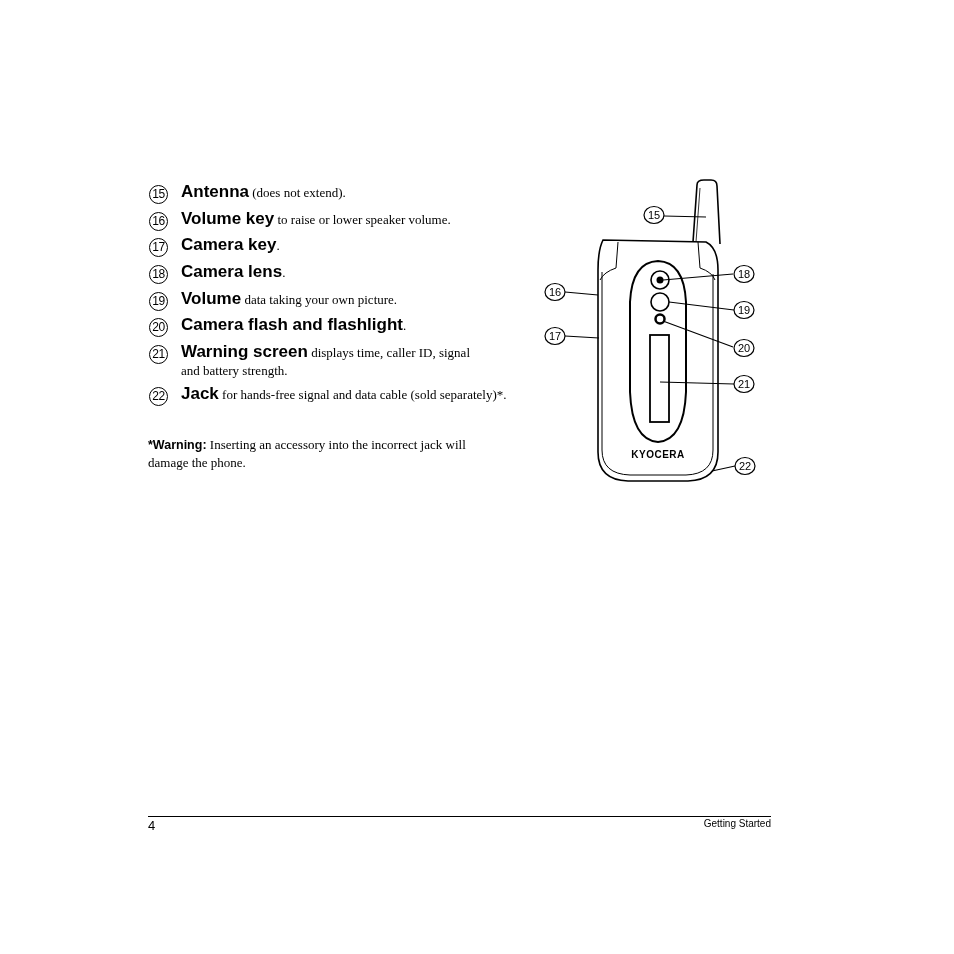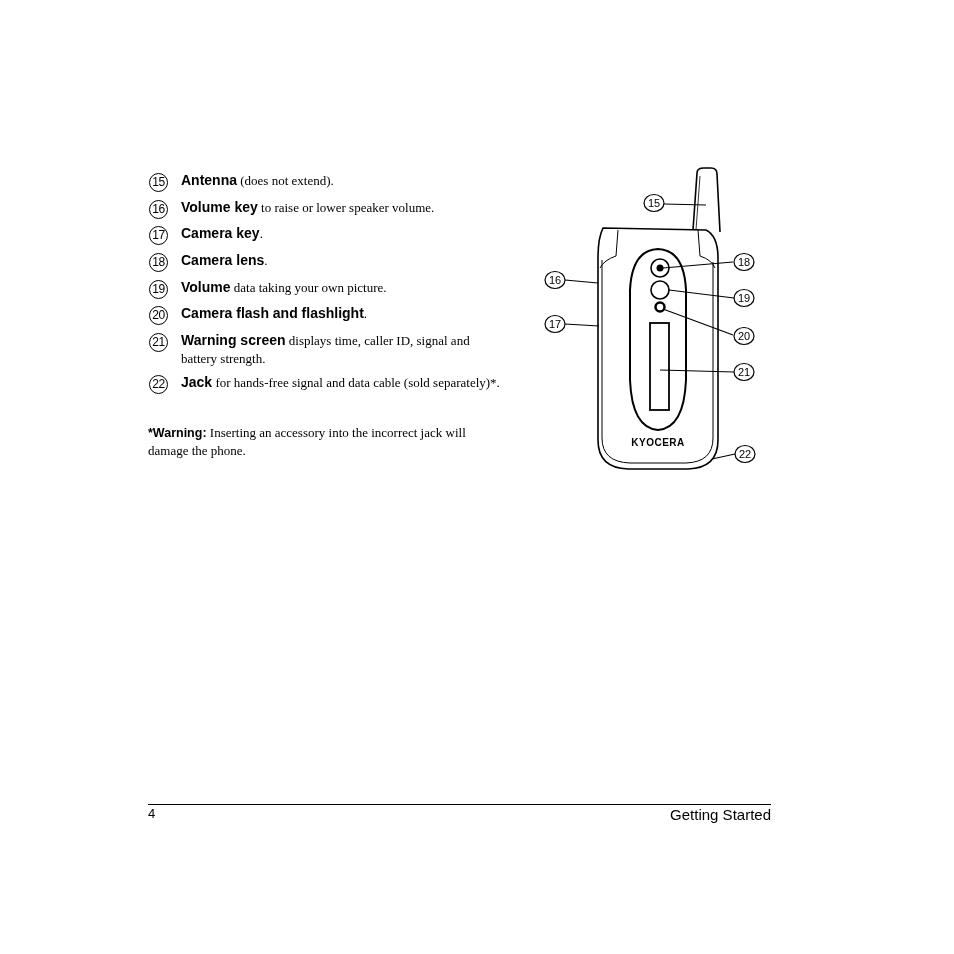--- a/index.html
+++ b/index.html
@@ -1,33 +1,33 @@
 <!DOCTYPE html>
 <html><head>
   <meta charset="utf-8">
   <style>
     html, body { margin: 0; padding: 0; background: #ffffff; }
     body { width: 954px; height: 954px; position: relative; overflow: hidden; color: #000; }
-    .page { position: absolute; left: 0; top: 0; width: 954px; height: 826px; }
+    .page { position: absolute; left: 0; top: 12px; width: 954px; height: 826px; }
     .items { position: absolute; left: 148px; top: 171px; width: 380px; }
     .item { position: relative; padding-left: 33px; margin: 0; }
     .num {
       position: absolute; left: 1px; top: 2px;
       width: 17px; height: 17px; border: 1.3px solid #000; border-radius: 50%;
       font-family: "Liberation Sans", sans-serif; font-size: 12px; line-height: 17px;
       text-align: center; letter-spacing: -0.5px; box-sizing: content-box;
     }
     .line { font-family: "Liberation Serif", serif; font-size: 13px; line-height: 18px; }
-    .term { font-family: "Liberation Sans", sans-serif; font-weight: bold; font-size: 14px; }
+    .term { font-family: "Liberation Sans", sans-serif; font-weight: bold; font-size: 17px; }
     .warning { position: absolute; left: 148px; top: 424px; width: 360px;
       font-family: "Liberation Serif", serif; font-size: 13px; line-height: 18px; }
     .warning .term { font-size: 12.5px; }
     .footer-rule { position: absolute; left: 148px; top: 804px; width: 623px; height: 0; border-top: 1px solid #000; }
     .footer-left { position: absolute; left: 148px; top: 806px; font-family: "Liberation Sans", sans-serif; font-size: 13px; }
-    .footer-right { position: absolute; right: 183px; top: 806px; font-family: "Liberation Sans", sans-serif; font-size: 15px; text-align: center; }
+    .footer-right { position: absolute; right: 183px; top: 806px; font-family: "Liberation Sans", sans-serif; font-size: 10px; text-align: center; }
     .phone { position: absolute; left: 540px; top: 165px; }
     .callout-label { font-family: "Liberation Sans", sans-serif; font-size: 11px; }
   </style>
 </head>
 <body>
 
 <div class="page">
 
   <div class="items">
     <div class="item" style="height:27px;">

